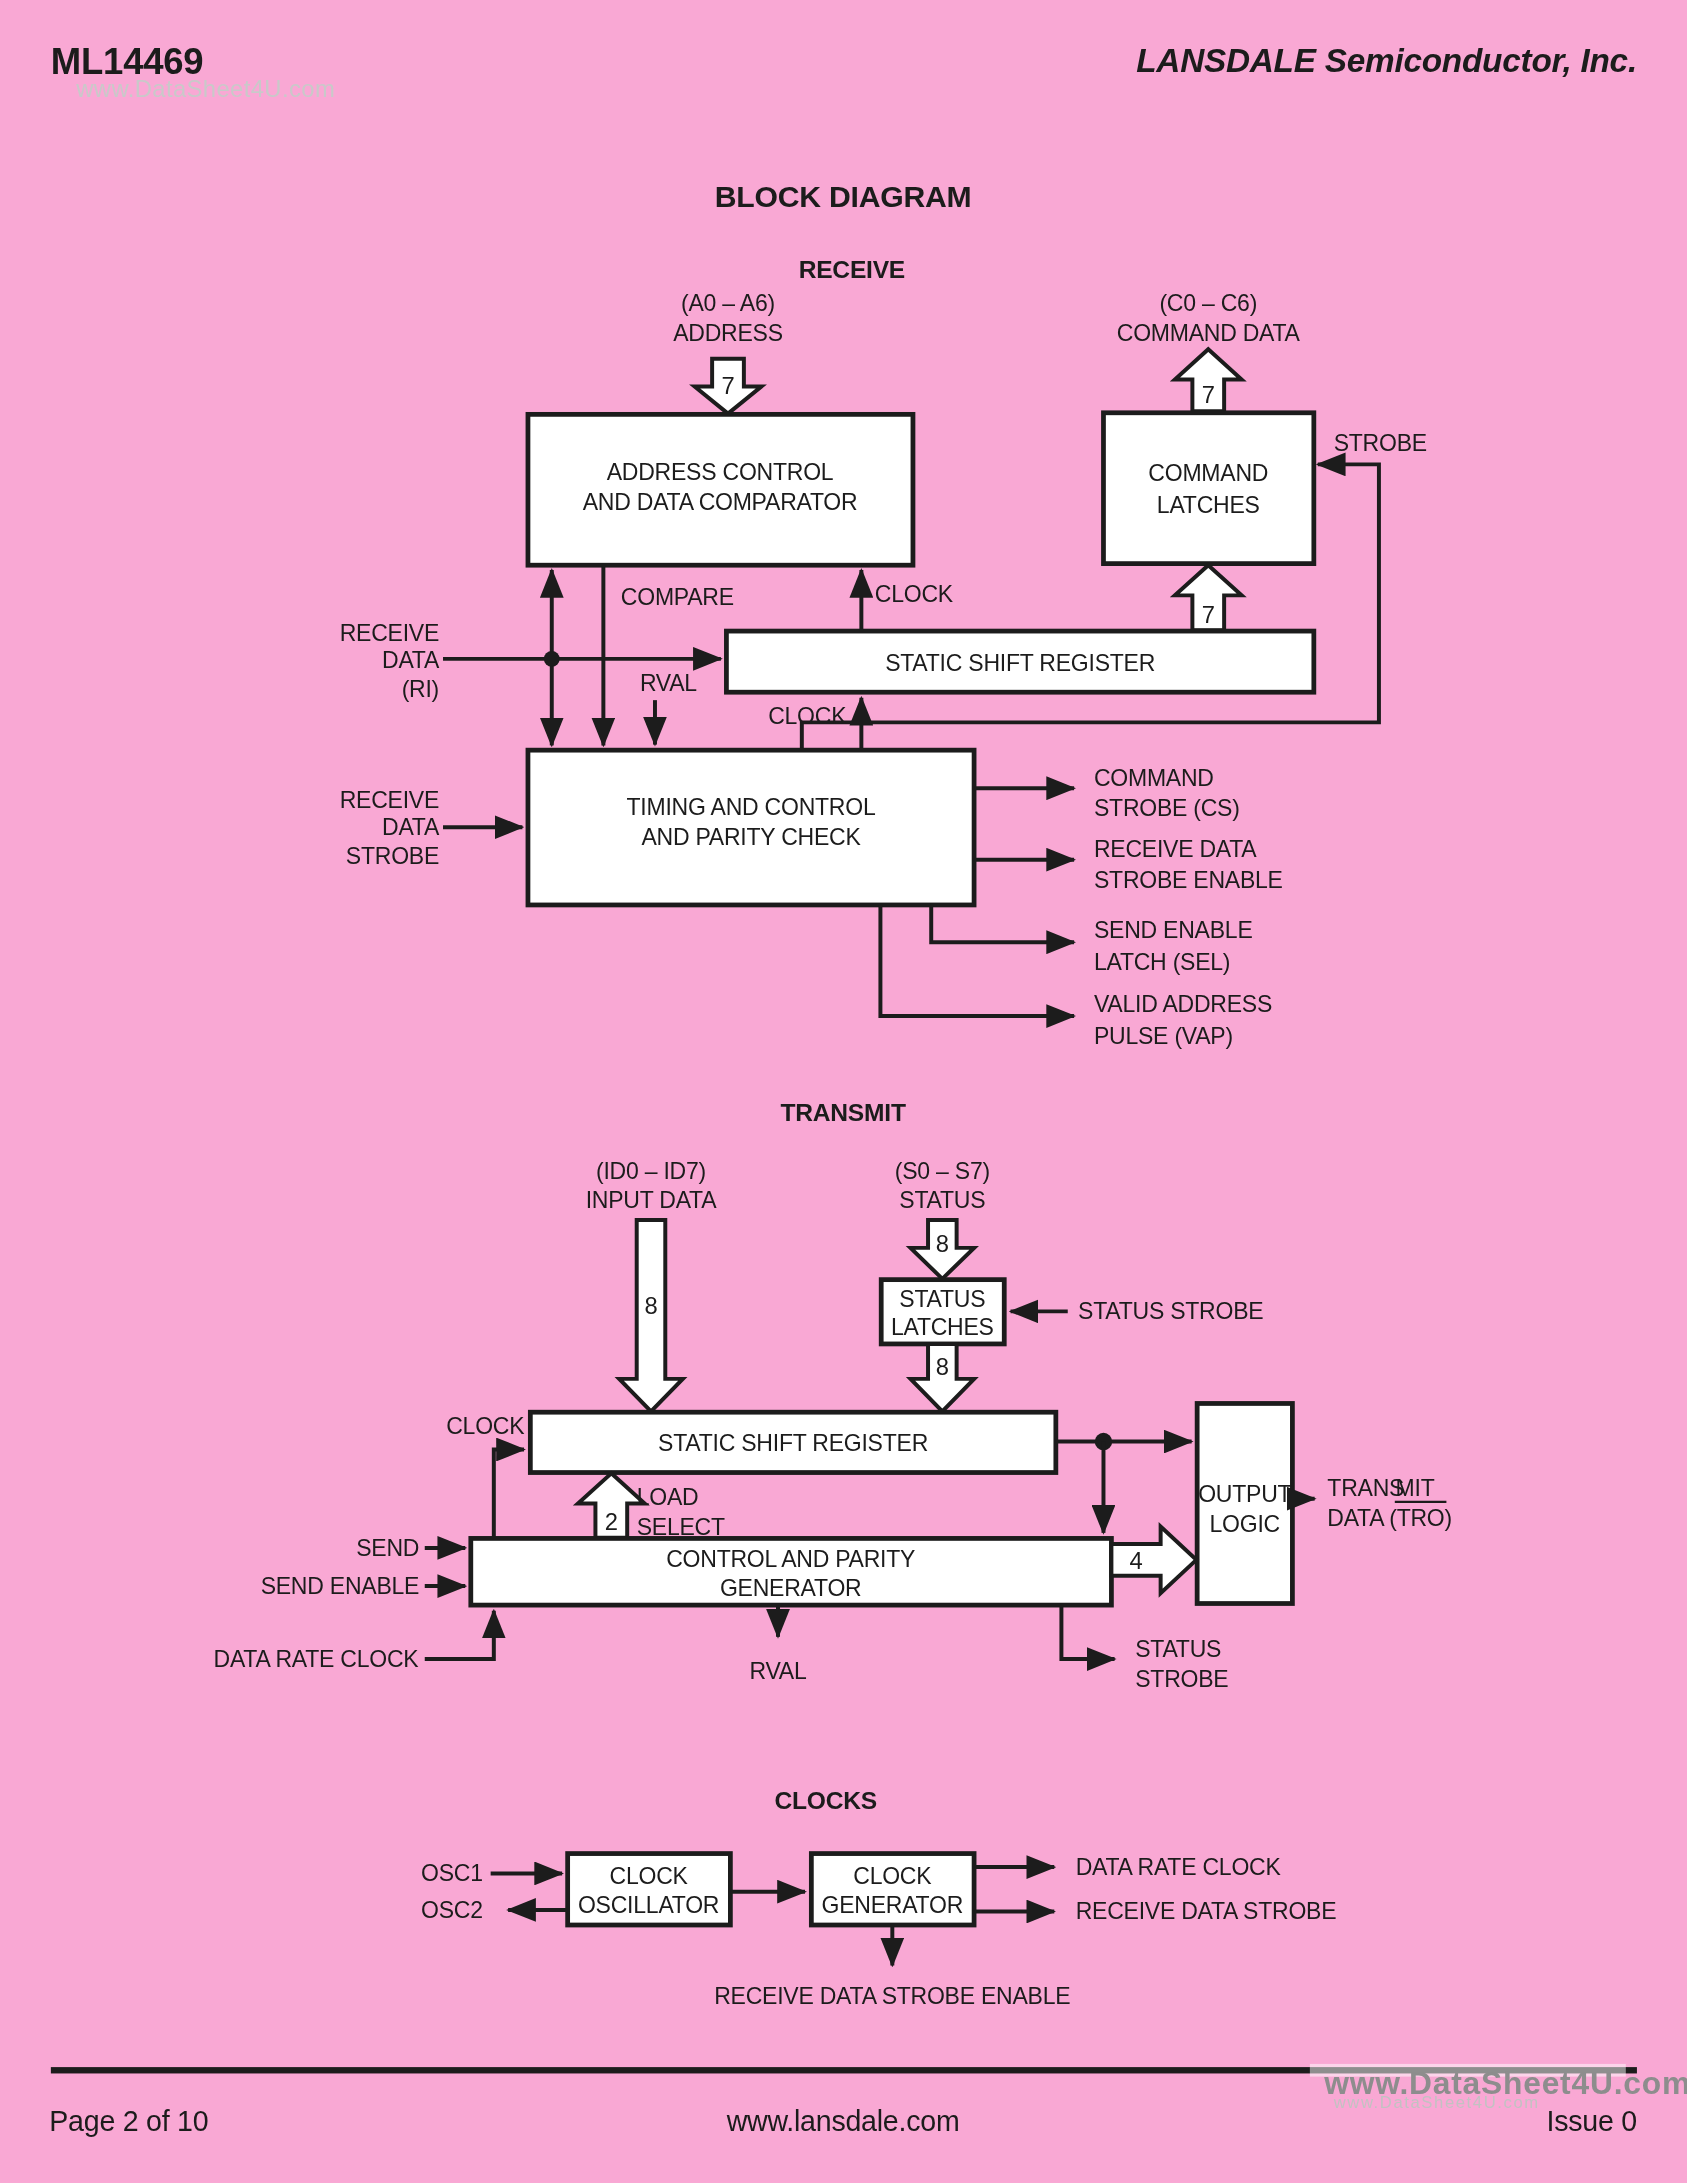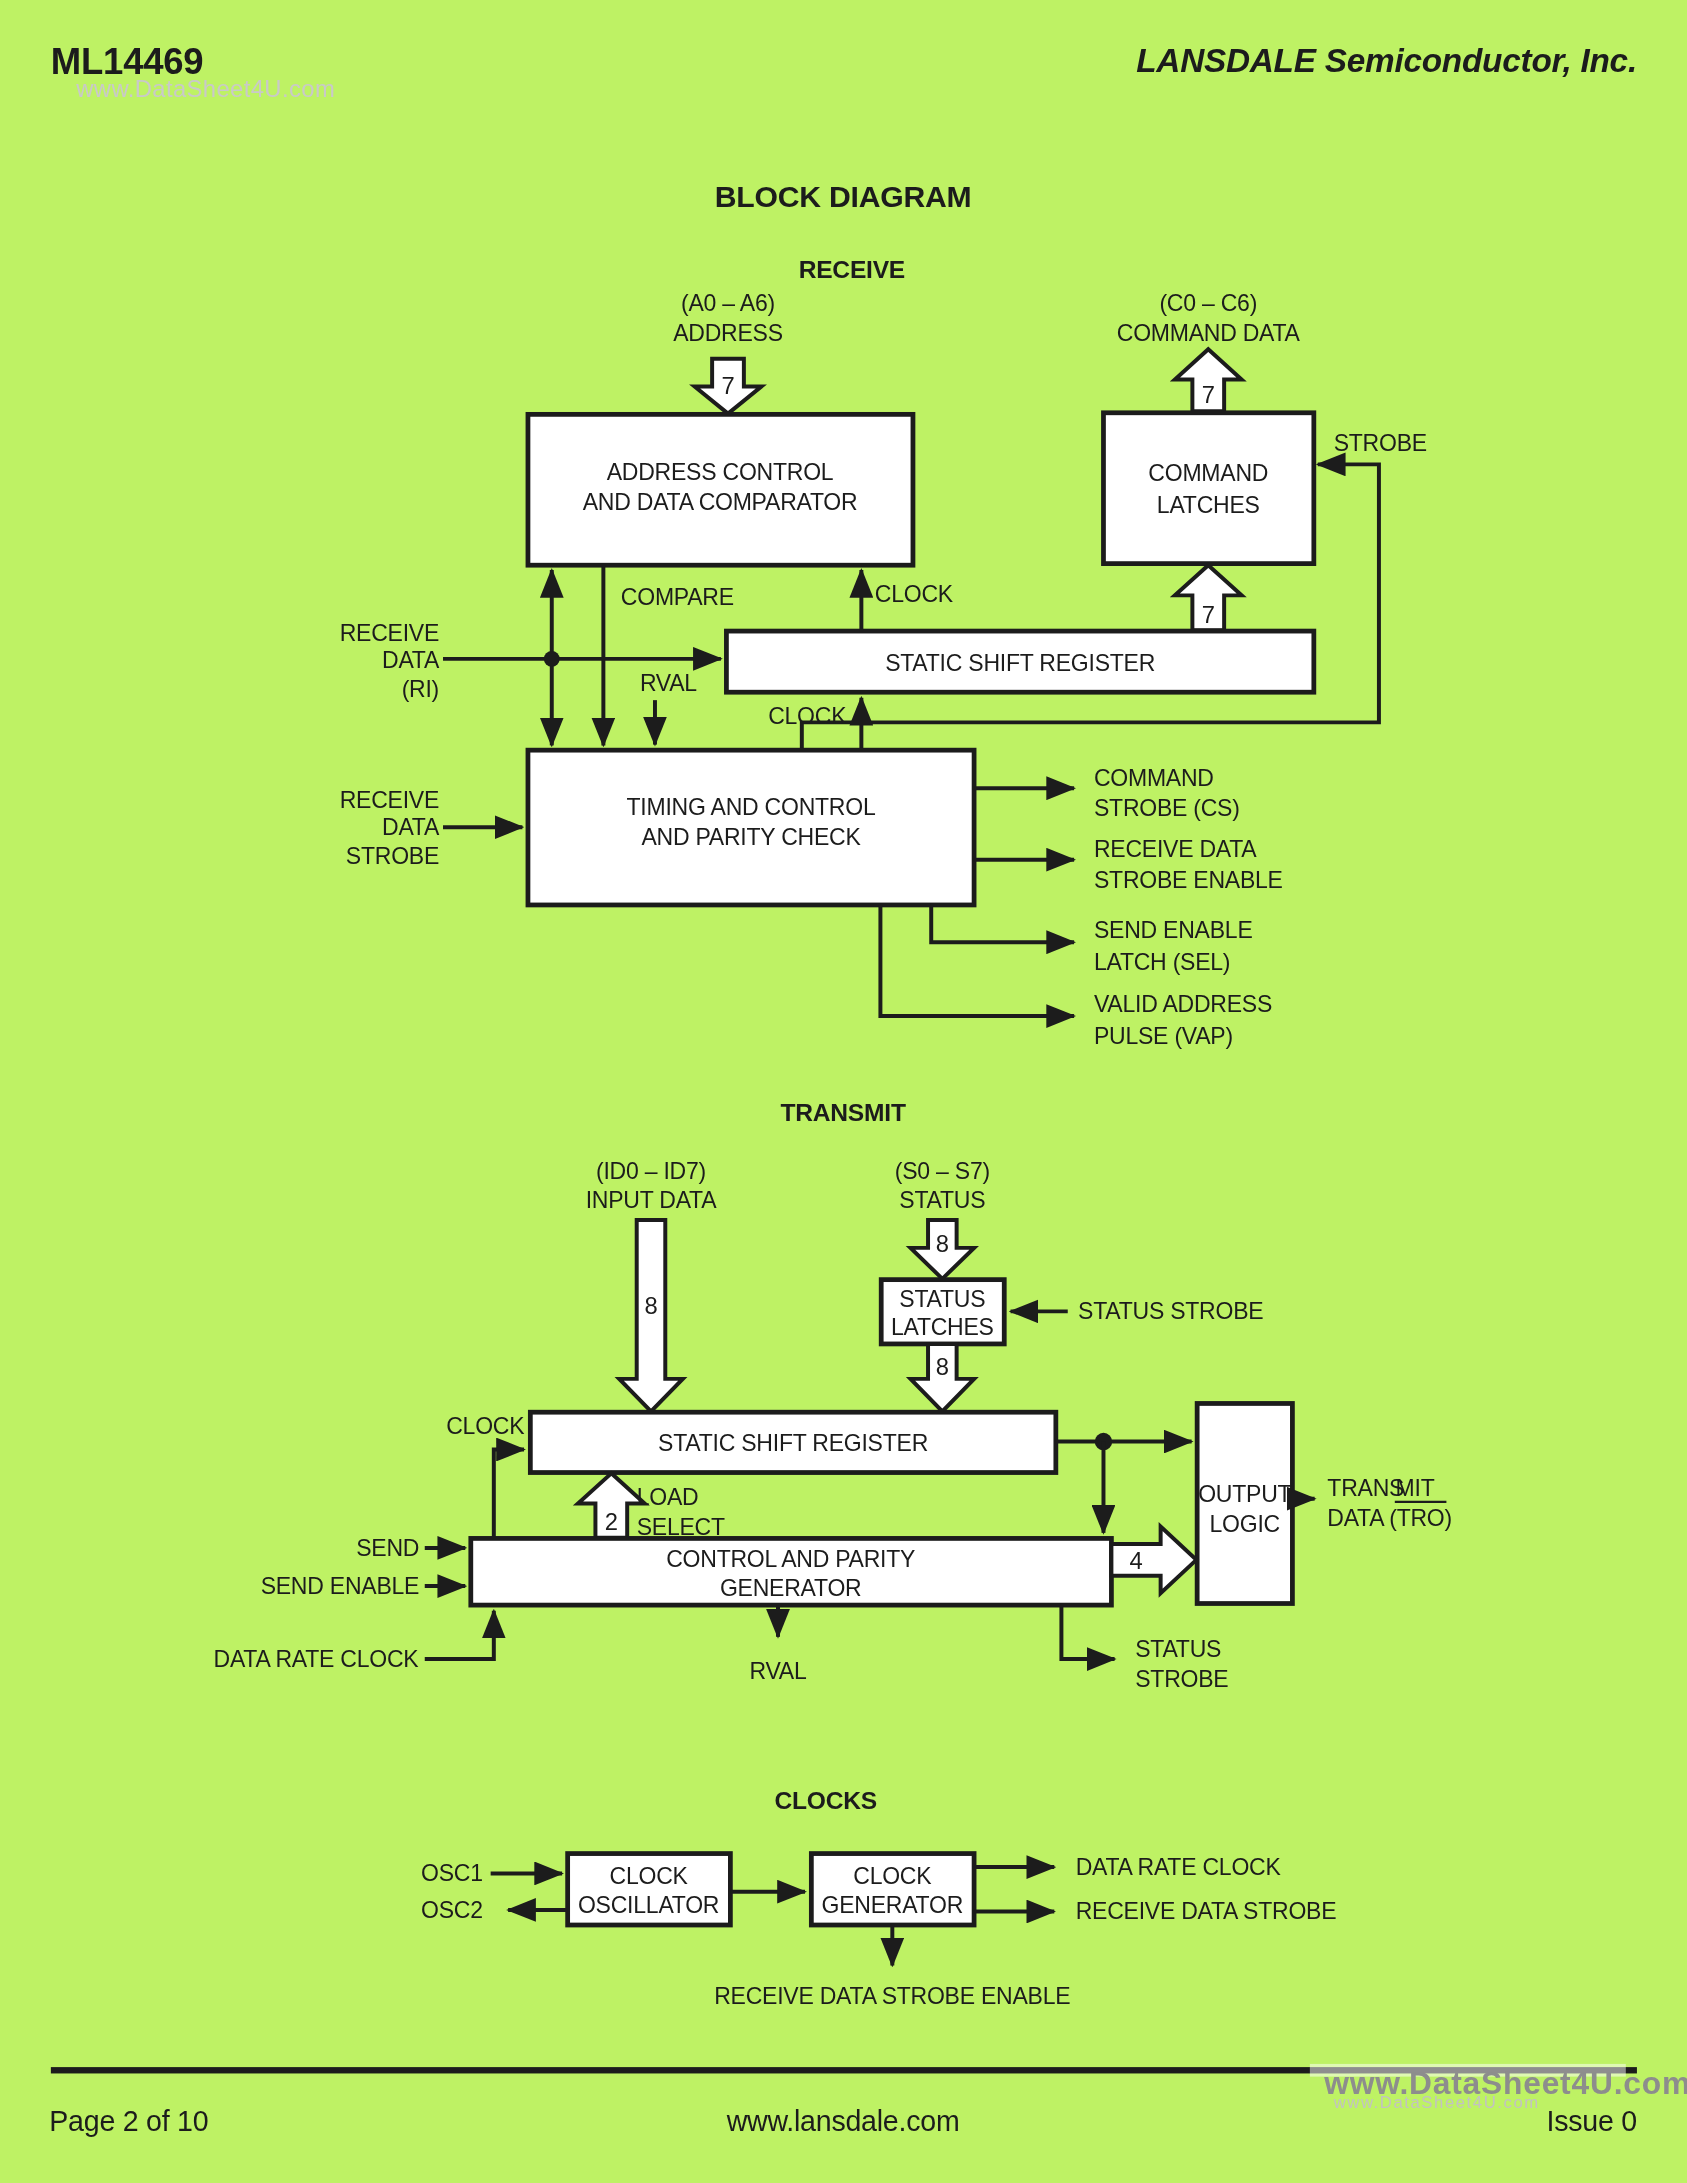--- a/index.html
+++ b/index.html
@@ -1,17 +1,17 @@
 <!DOCTYPE html>
 <html style="font-size:12.7px"><head>
 <meta charset="utf-8">
 <style>
   html,body { margin:0; padding:0; background:#e8e8e8; }
   .page {
-    position:relative; width:1687px; height:2183px; background:#bef264;
+    position:relative; width:1687px; height:2183px; background:#f9a8d4;
     margin:0 auto; font-family:"Liberation Sans","DejaVu Sans",sans-serif;
     overflow:hidden;
   }
   svg { position:absolute; left:0; top:0; }
   svg text {
     font-family:"Liberation Sans","DejaVu Sans",sans-serif;
     fill:#1c1c1c; letter-spacing:-0.3px;
   }
   .t   { dominant-baseline:central; }
   .h1  { font-size:46px; font-weight:bold; }

